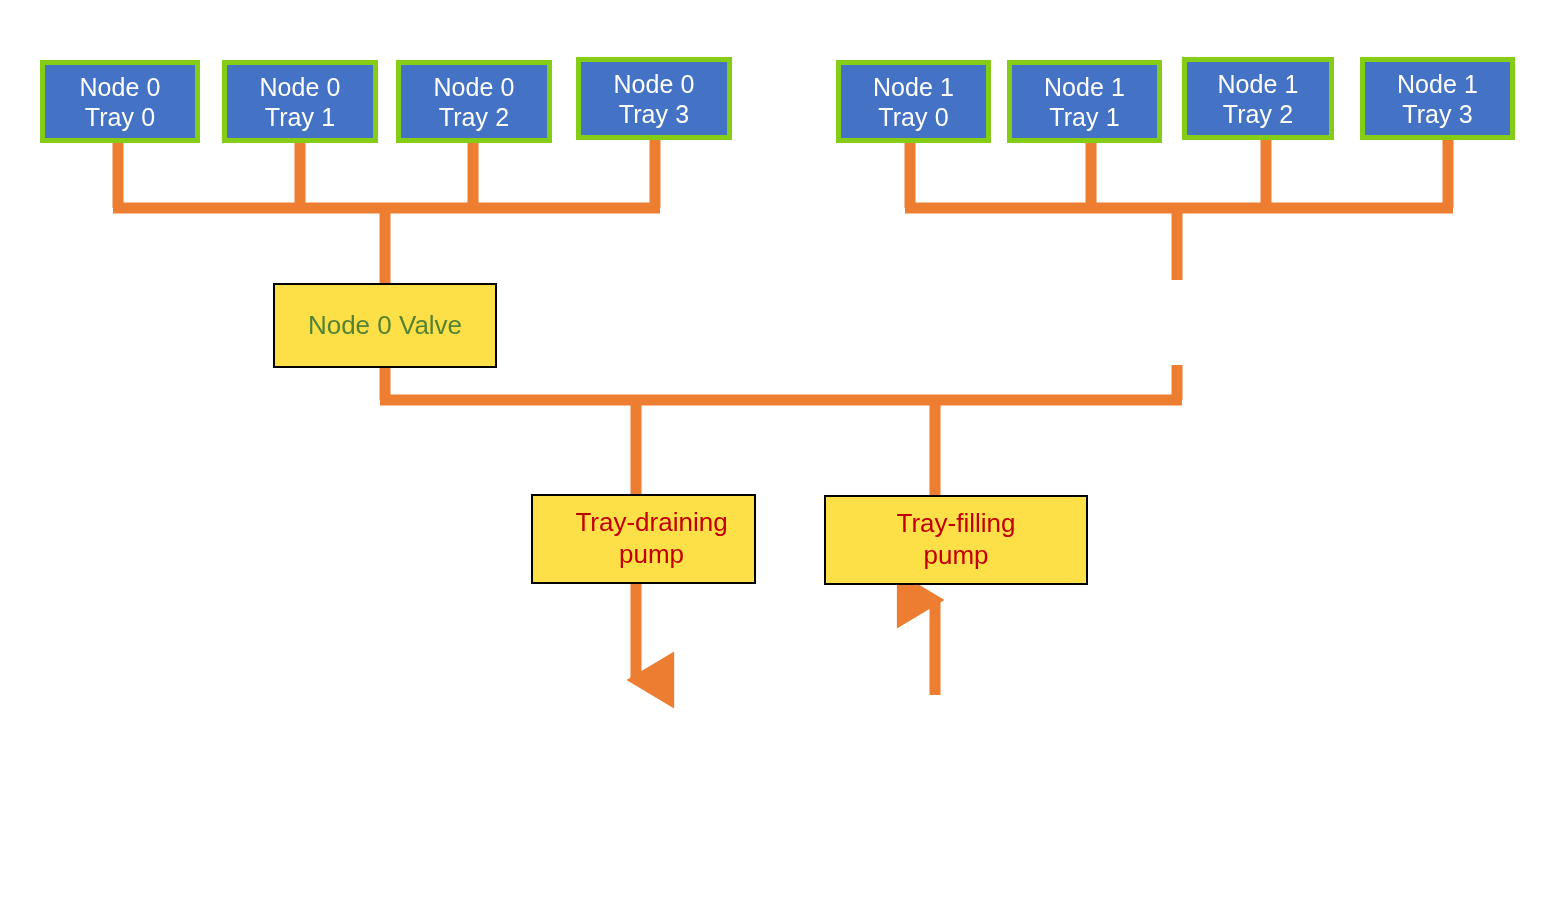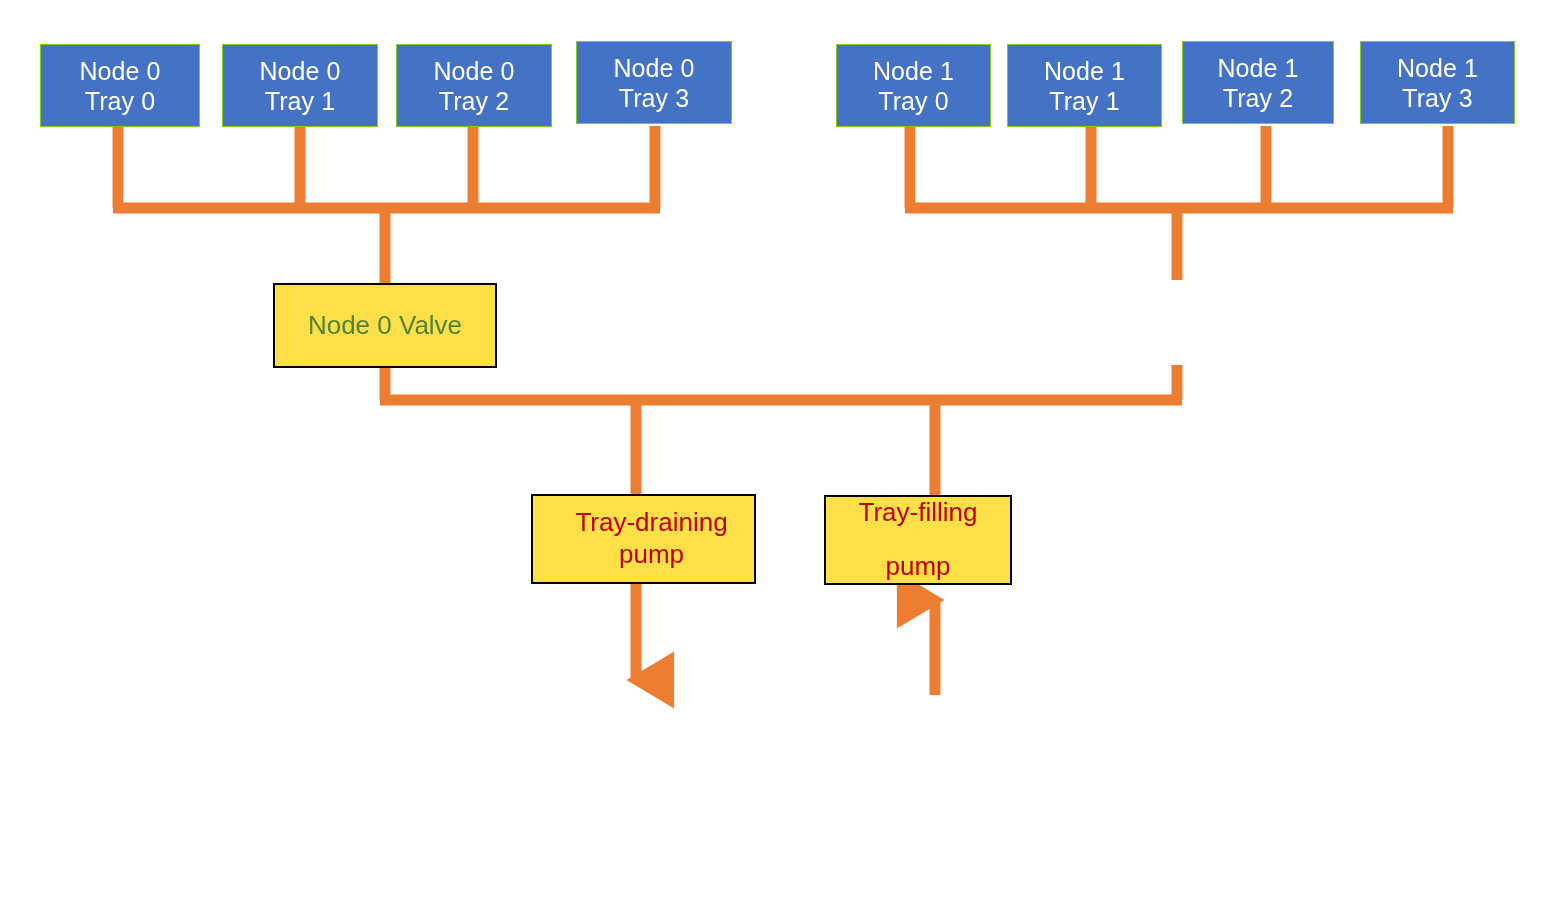--- a/index.html
+++ b/index.html
@@ -21,31 +21,32 @@
     position: absolute;
     left: 0;
     top: 0;
     width: 1560px;
     height: 915px;
     pointer-events: none;
   }
   .node-box {
     position: absolute;
     background: #4472C4;
-    border: 1px solid #84cc16;
+    border: 5px solid #84cc16;
     color: #FFFFFF;
     display: flex;
     flex-direction: column;
     align-items: center;
     justify-content: center;
     font-size: 25px;
     line-height: 1.20;
     text-align: center;
     letter-spacing: 0.1px;
     box-sizing: border-box;
+    margin-top: 16px;
   }
   .node-box .ln { display: block; white-space: nowrap; }
 
   .plain-box {
     position: absolute;
     background: #fde047;
     border: 2px solid #000000;
     display: flex;
     flex-direction: column;
     align-items: center;
@@ -152,19 +153,19 @@
   </div>
 
   <div class="plain-box valve-box" style="left:273px; top:283px; width:224px; height:85px;">
     <span>Node 0 Valve</span>
   </div>
 
   <div class="plain-box pump-box" style="left:531px; top:494px; width:225px; height:90px;padding-left:16px;">
     <span class="ln">Tray-draining</span>
     <span class="ln">pump</span>
   </div>
-  <div class="plain-box pump-box" style="left:824px; top:495px; width:188px; height:90px;justify-content:space-between;">
+  <div class="plain-box pump-box" style="left:824px; top:495px; width:264px; height:90px;">
     <span class="ln">Tray-filling</span>
     <span class="ln">pump</span>
   </div>
 
 
 </div>
 
 </body></html>

